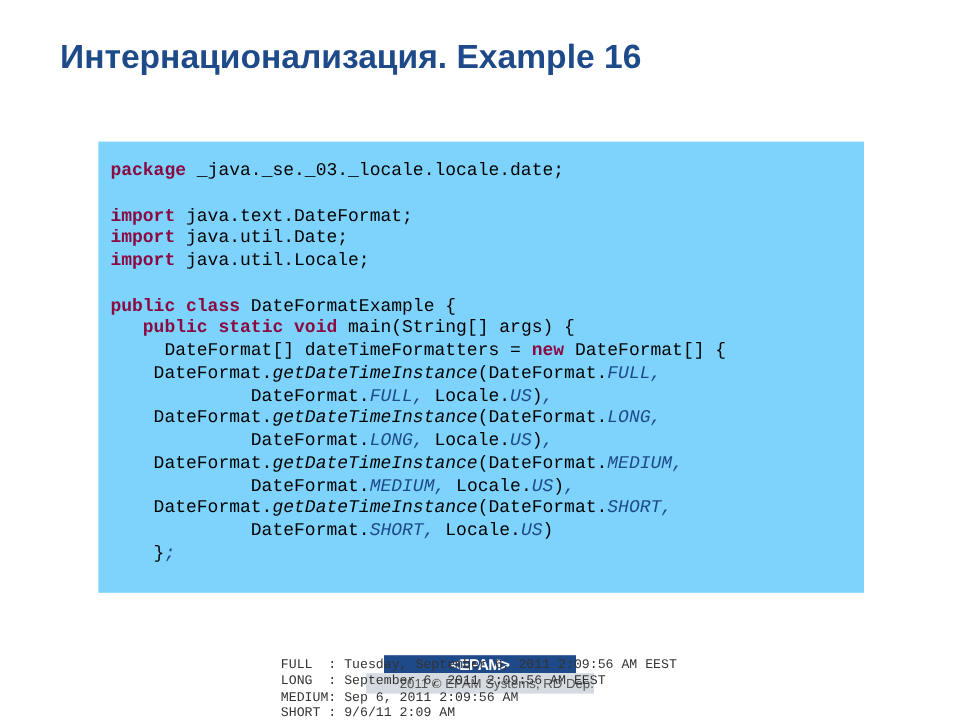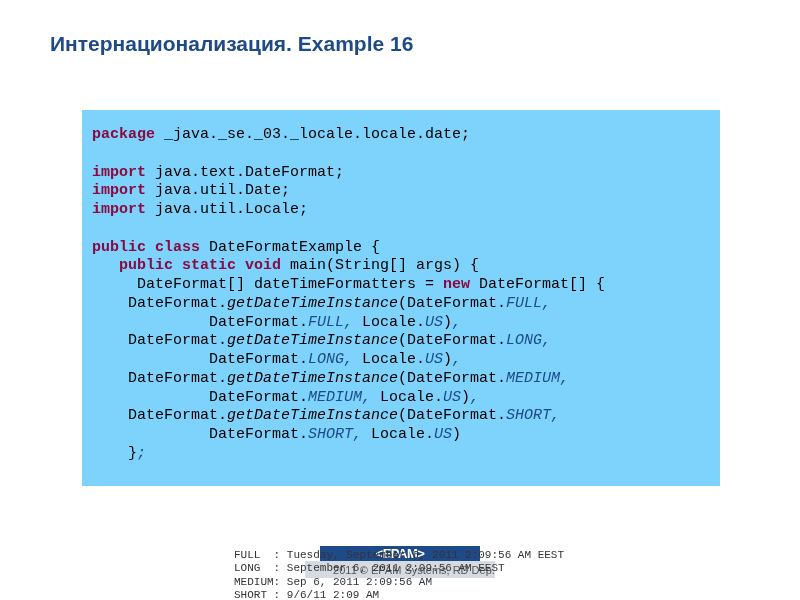--- a/index.html
+++ b/index.html
@@ -6,21 +6,21 @@
   body {
     width: 800px;
     height: 600px;
     background: #ffffff;
     font-family: Arial, Helvetica, sans-serif;
     position: relative;
     overflow: hidden;
   }
   .slide-title {
     color: #1e4a8a;
-    font-size: 21px;
+    font-size: 28px;
     font-weight: bold;
     padding: 32px 12px 0 50px;
   }
   .code-block {
     background: #7dd3fc;
     margin: 54px 0 0 82px;
     width: 638px;
     padding: 16px 10px 22px 10px;
     font-family: "Courier New", Courier, monospace;
     font-size: 15px;

